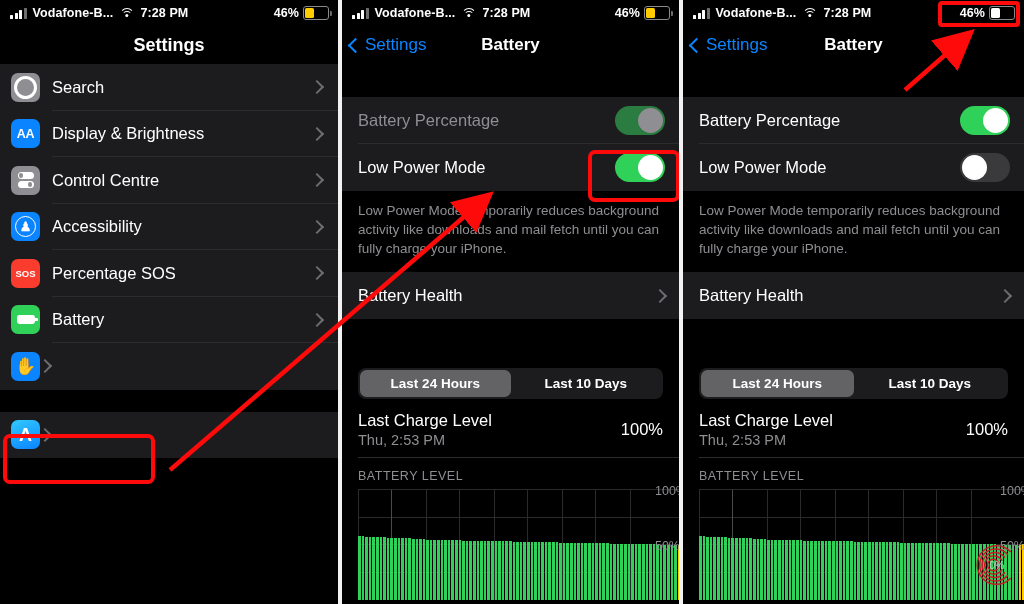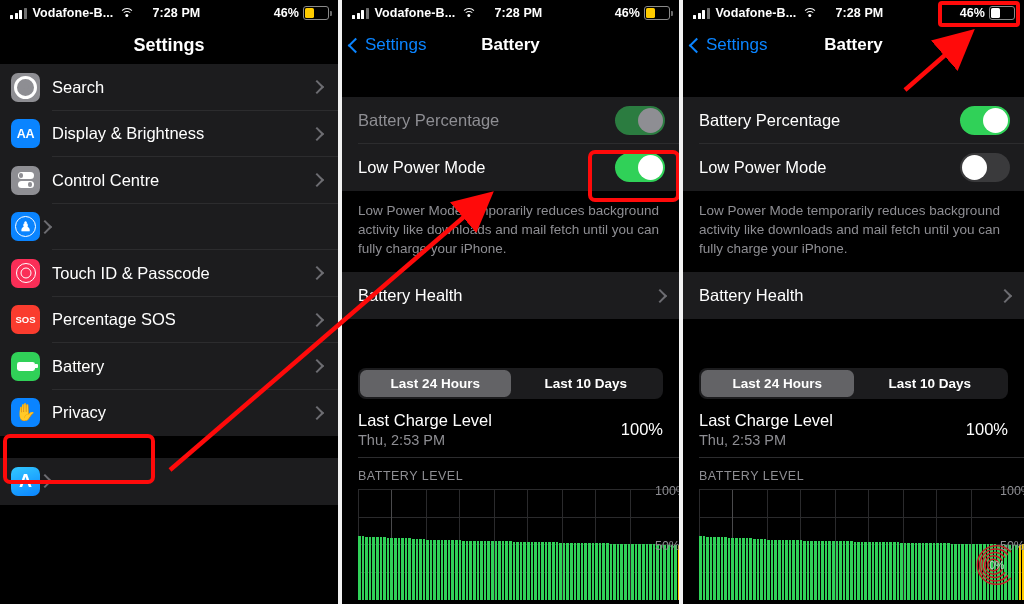--- a/index.html
+++ b/index.html
@@ -27,21 +27,21 @@
   .bars i:nth-child(3){height:8.5px;}
   .bars i:nth-child(4){height:11px;background:#6e6e6e;}
   .carrier{font-size:12.5px;}
   .wifi{display:inline-block;width:15px;height:11px;position:relative;}
   .wifi b{position:absolute;border:1.9px solid #fff;border-bottom-color:transparent;
           border-left-color:transparent;border-right-color:transparent;border-radius:50%;left:50%;
           transform:translateX(-50%);}
   .wifi b.w1{width:13px;height:13px;top:0;}
   .wifi b.w2{width:8px;height:8px;top:3px;}
   .wifi b.w3{width:3.4px;height:3.4px;top:6.2px;background:#fff;border-radius:50%;border:none;}
-  .clock{font-size:12.5px;margin-left:12px;}
+  .clock{font-size:12.5px;margin-left:0;}
   .sb-right{margin-left:auto;display:flex;align-items:center;gap:4px;}
   .batt-pct{font-size:12.5px;}
   .batt{position:relative;width:24px;height:12px;border:1.3px solid #8a8a8a;border-radius:3px;}
   .batt::after{content:"";position:absolute;right:-4px;top:3.5px;width:2px;height:5px;
                background:#6a6a6a;border-radius:0 1px 1px 0;}
   .batt i{position:absolute;left:1.2px;top:1.2px;bottom:1.2px;border-radius:1.6px;}
   .batt.low i{background:#ffcc00;}
   .batt.normal i{background:#fff;}
 
   
@@ -214,28 +214,21 @@
           <span class="slabel">Control Centre</span>
           <span class="chev"></span>
           <span class="sep"></span>
         </div>
         <div class="srow">
           <span class="sicon ic-acc">
             <span class="ring">
               <span>♟</span>
             </span>
           </span>
-          <span class="chev"></span>
-          <span class="sep"></span>
-        </div>
-        <div class="srow">
-          <span class="sicon ic-touch">
-            <span class="fp"></span>
-          </span>
-          <span class="slabel">Touch ID &amp; Passcode</span>
+          <span class="slabel">Accessibility</span>
           <span class="chev"></span>
           <span class="sep"></span>
         </div>
         <div class="srow">
           <span class="sicon ic-sos">SOS</span>
           <span class="slabel">Percentage SOS</span>
           <span class="chev"></span>
           <span class="sep"></span>
         </div>
         <div class="srow">
@@ -243,21 +236,20 @@
             <span class="b"></span>
           </span>
           <span class="slabel">Battery</span>
           <span class="chev"></span>
           <span class="sep"></span>
         </div>
         <div class="srow">
           <span class="sicon ic-priv">
             <span class="hand">✋</span>
           </span>
-          <span class="slabel">Privacy</span>
           <span class="chev"></span>
         </div>
       </div>
     <div class="gap" style="height:22px"></div>
     <div id="left-list2">
         <div class="srow">
           <span class="sicon ic-itunes">
             <span class="a">A</span>
           </span>
           <span class="chev"></span>

